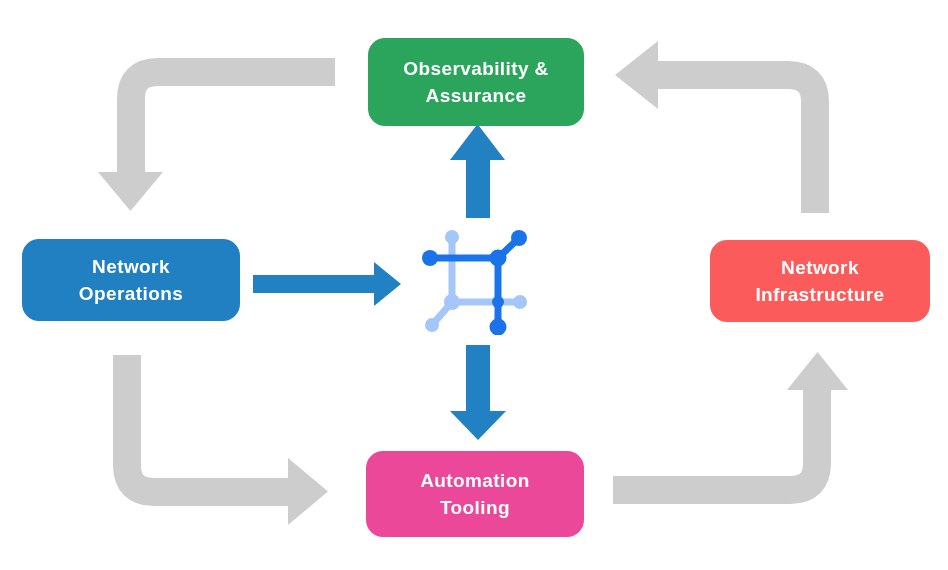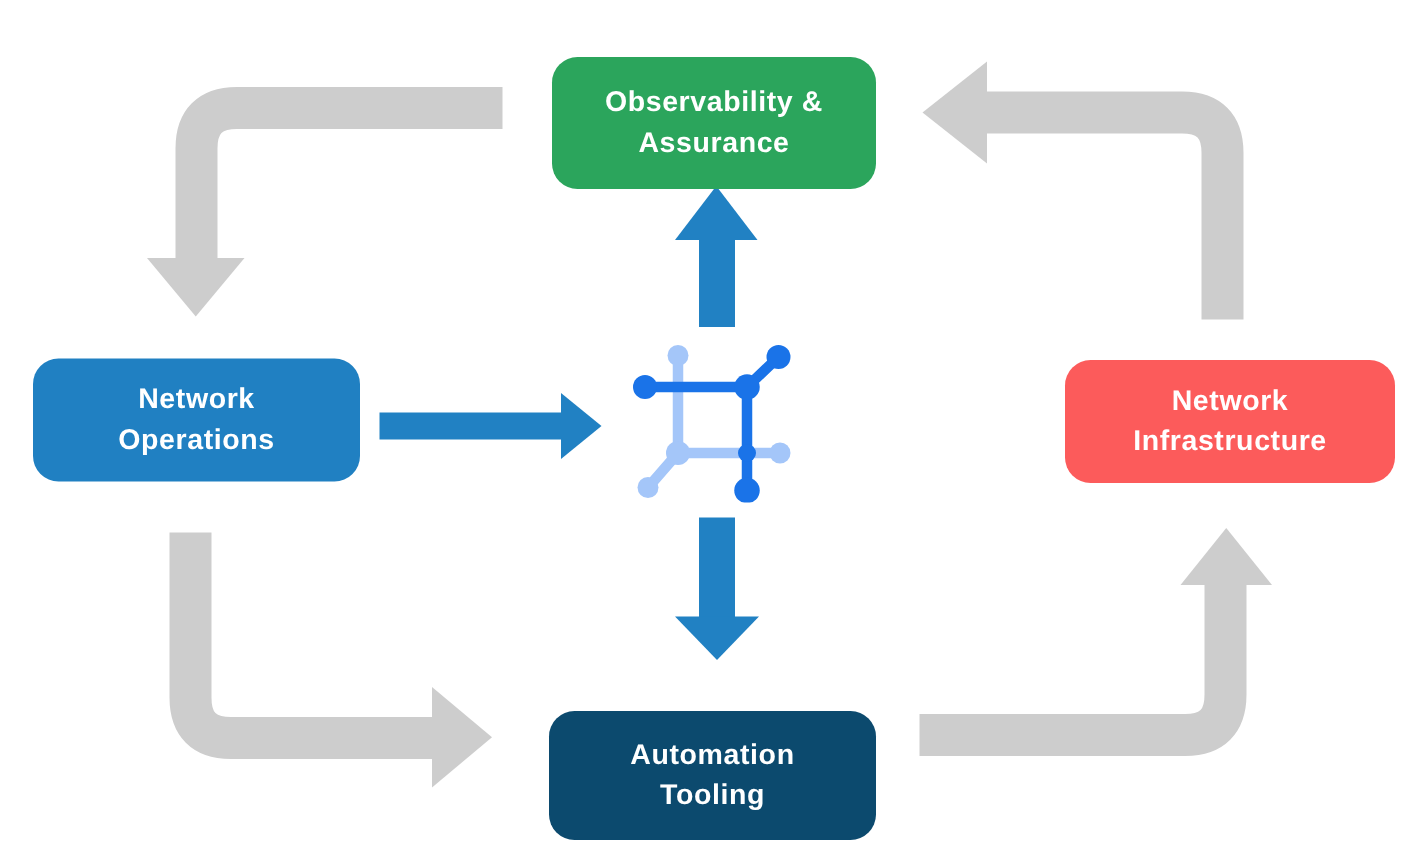--- a/index.html
+++ b/index.html
@@ -86,21 +86,21 @@
   <div class="node" id="node-operations" style="background: rgb(32, 128, 194);">
     <div class="label">Network
 Operations</div>
   </div>
 
   <div class="node" id="node-infrastructure" style="background: rgb(252, 91, 91);">
     <div class="label">Network
 Infrastructure</div>
   </div>
 
-  <div class="node" id="node-automation" style="background: #0c4a6e; margin-top: 23px;">
+  <div class="node" id="node-automation" style="background: #ec4899;">
     <div class="label">Automation
 Tooling</div>
   </div>
 
   <svg id="icon" width="106" height="105" viewBox="0 0 106 105">
 
     <g fill="none" stroke-width="7" stroke-linecap="round" style="stroke: rgb(164, 198, 249);">
       <line x1="30" y1="7" x2="30" y2="72"></line>
       <line x1="30" y1="72" x2="98" y2="72"></line>
       <line x1="30" y1="72" x2="10" y2="95"></line>

